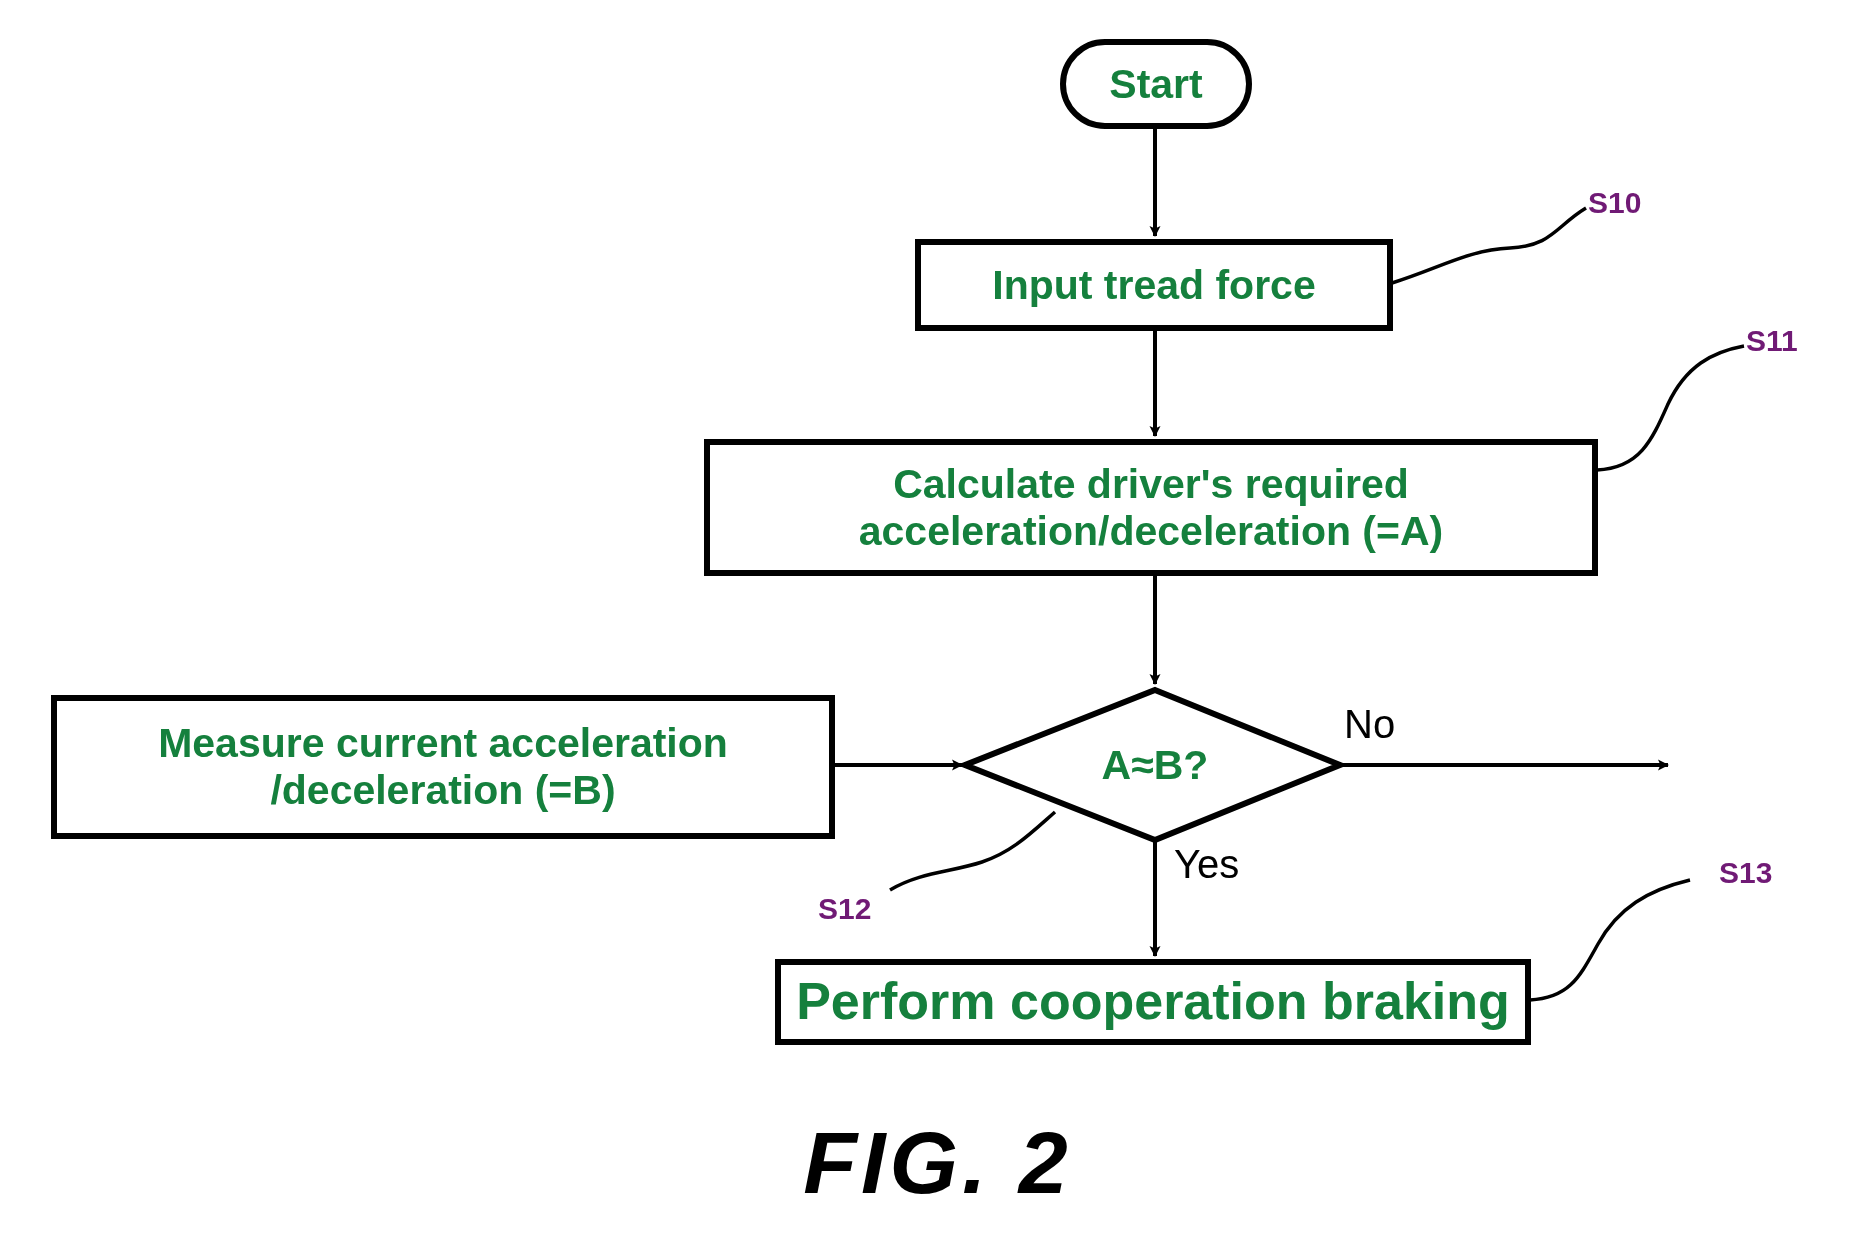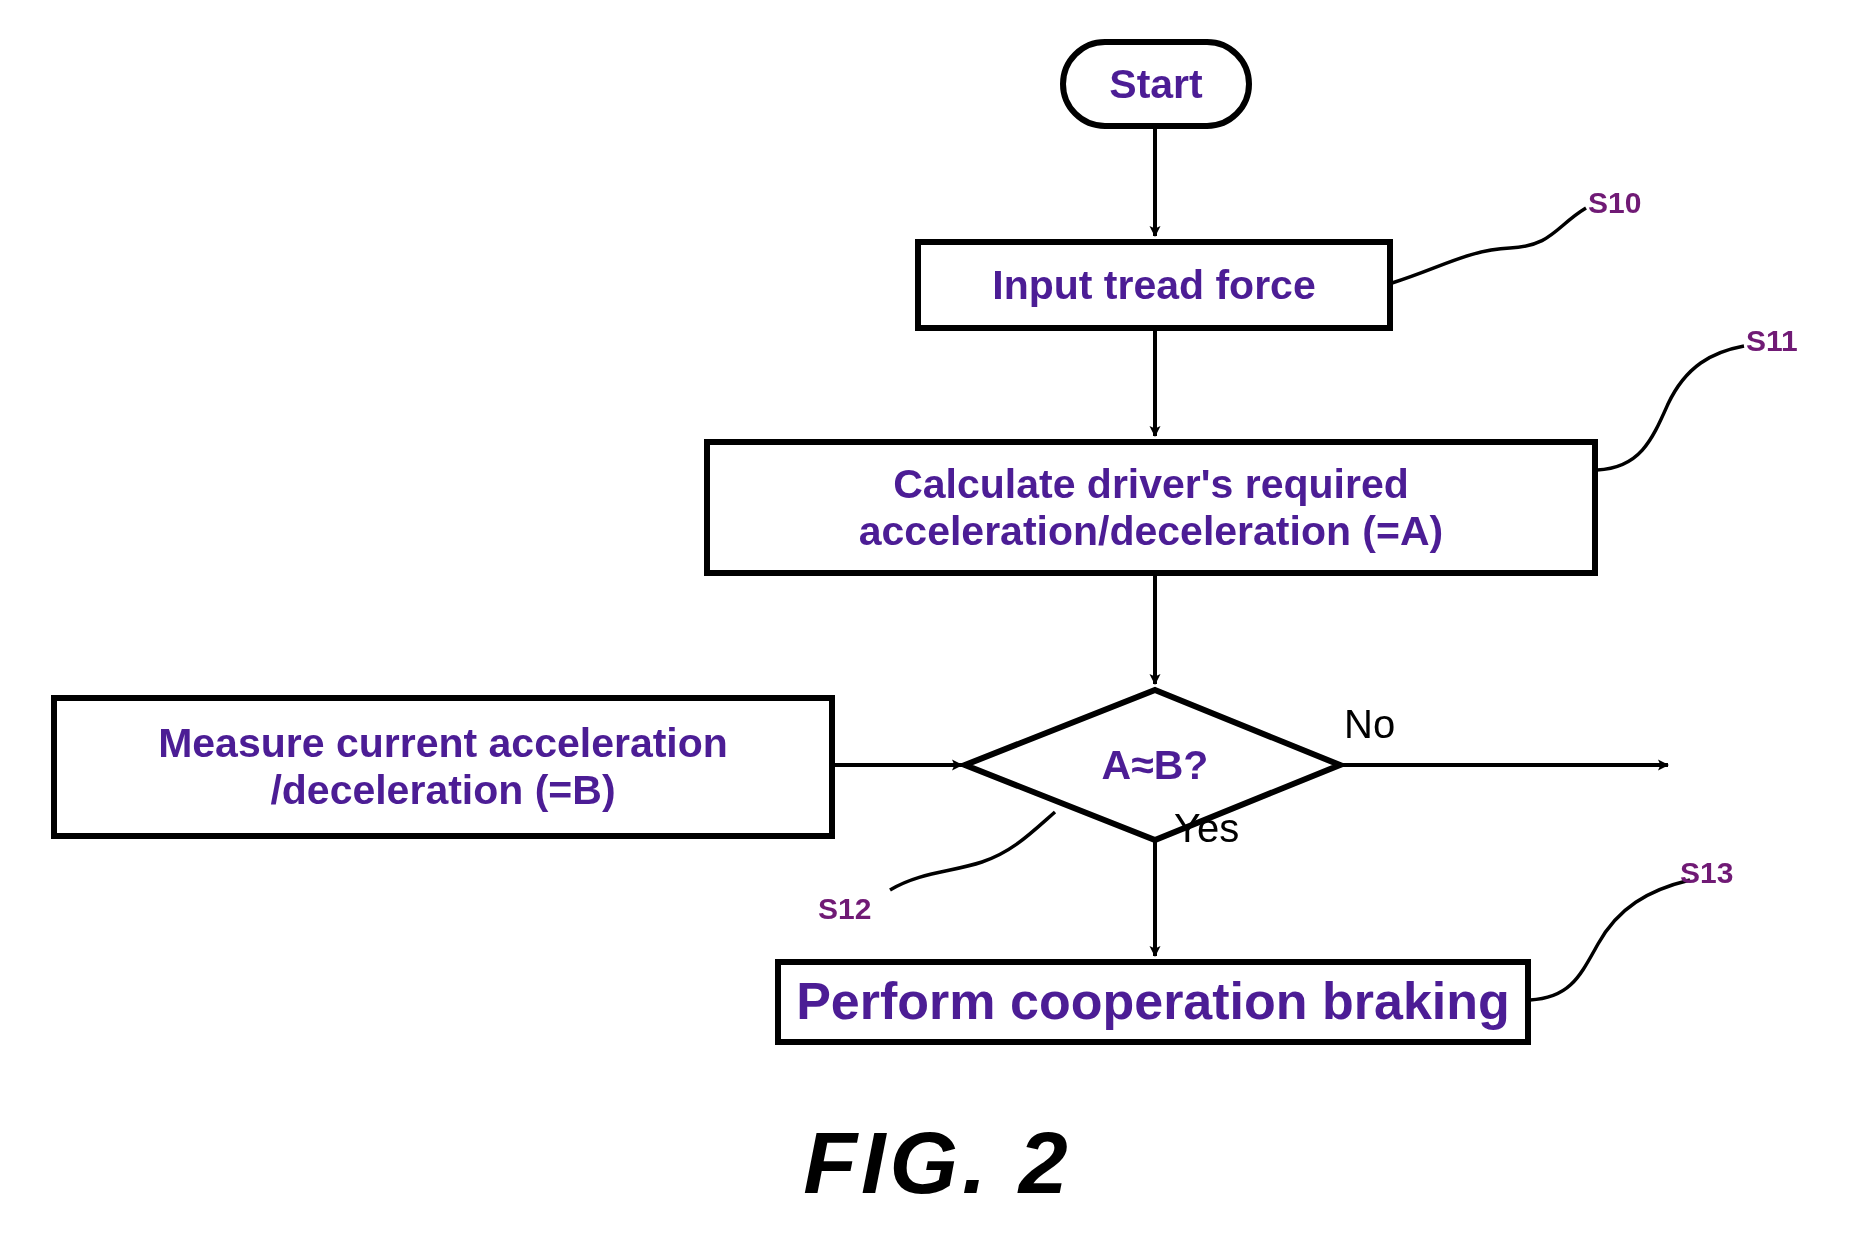--- a/index.html
+++ b/index.html
@@ -21,21 +21,21 @@
     top: 0;
     width: 1875px;
     height: 1242px;
   }
   .node-text {
     position: absolute;
     display: flex;
     align-items: center;
     justify-content: center;
     text-align: center;
-    color: #4c1d95;
+    color: #15803d;
     font-weight: bold;
     font-family: "Liberation Sans", sans-serif;
     white-space: pre-line;
     line-height: 1.14;
     pointer-events: none;
   }
   .ref-label {
     position: absolute;
     color: #701a75;
     font-weight: bold;
@@ -129,21 +129,21 @@
 /deceleration (=B)</div>
 
   <div class="node-text" id="text-s13">Perform cooperation braking</div>
 
   <div class="ref-label" style="left:1588px; top:186px;">S10</div>
 
   <div class="ref-label" style="left:1746px; top:324px;">S11</div>
 
   <div class="ref-label" style="left:818px; top:892px;">S12</div>
 
-  <div class="ref-label" style="left:1680px; top:856px;">S13</div>
+  <div class="ref-label" style="left:1719px; top:856px;">S13</div>
 
   <div class="branch-label" style="left:1344px; top:702px;">No</div>
 
-  <div class="branch-label" style="left:1174px; top:806px;">Yes</div>
+  <div class="branch-label" style="left:1174px; top:842px;">Yes</div>
 
   <div id="fig-caption">FIG. 2</div>
 
 </div>
 
 </body></html>

